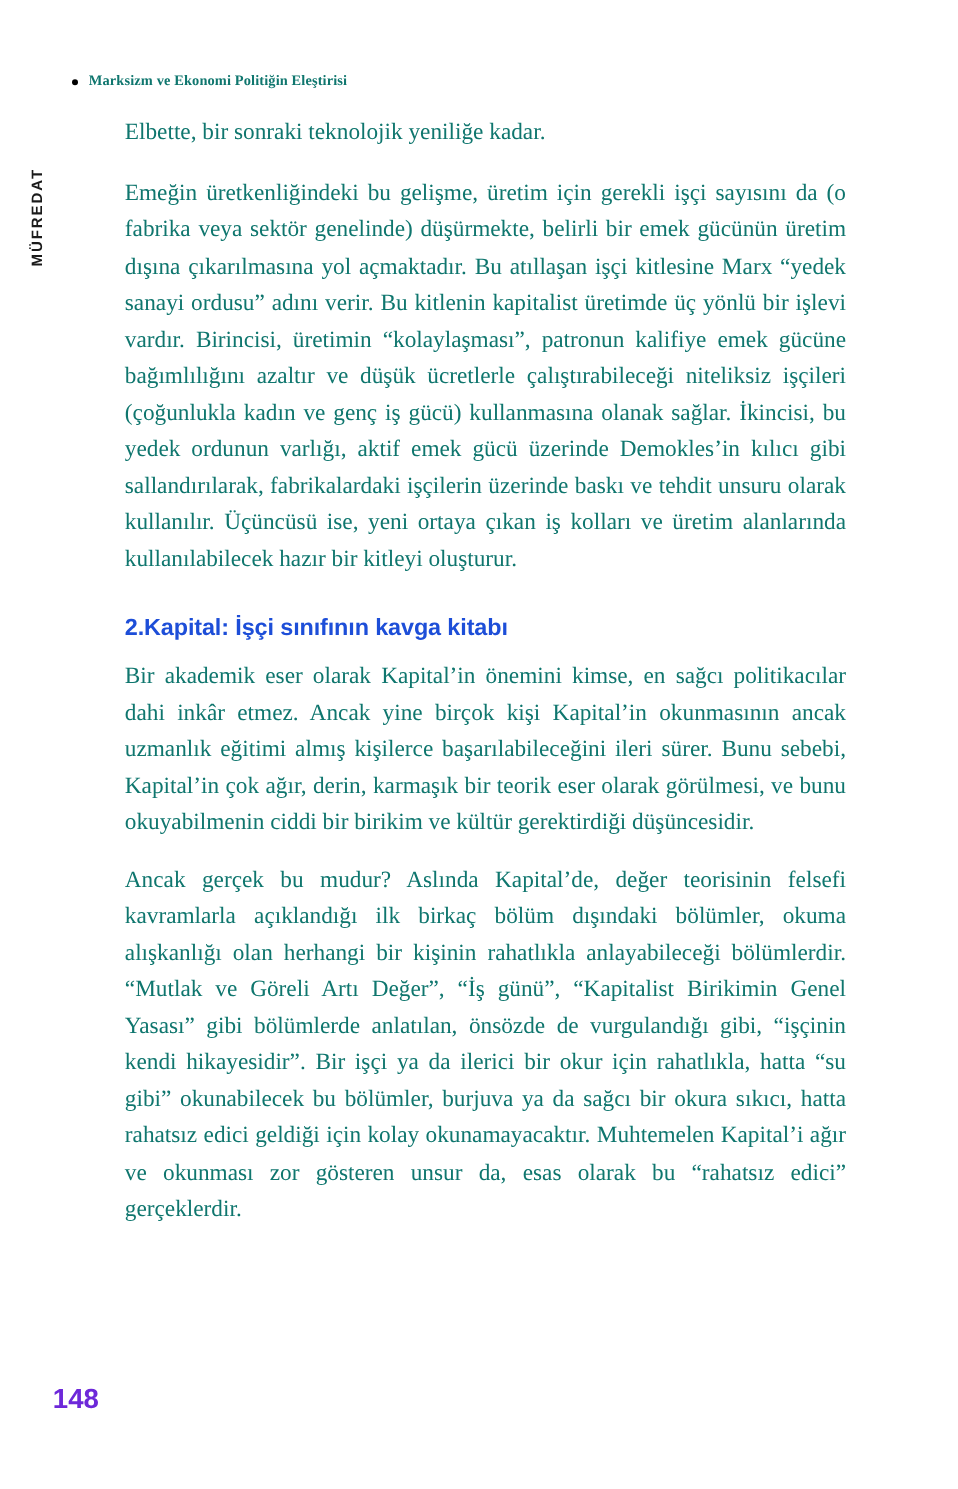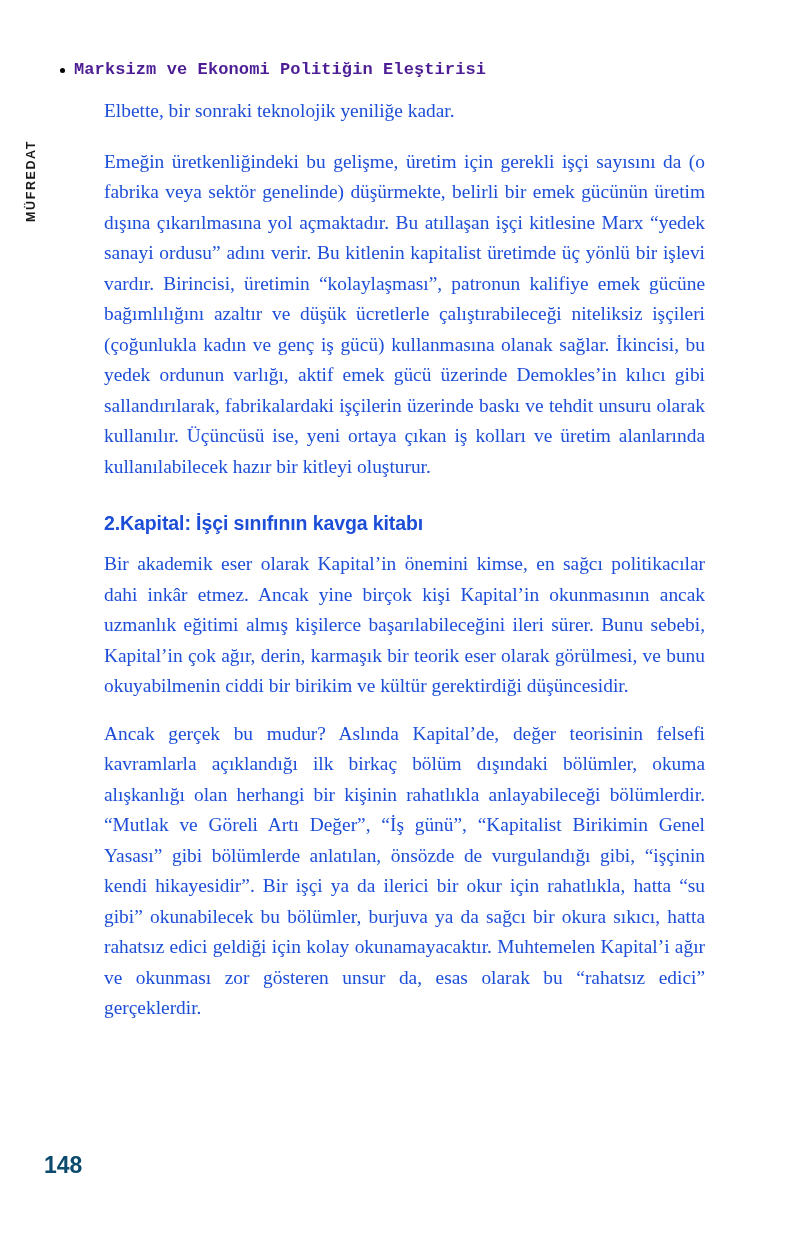--- a/index.html
+++ b/index.html
@@ -55,44 +55,44 @@
   .running-head .bullet {
     width: 5px;
     height: 5px;
     border-radius: 50%;
     background: #000;
     display: inline-block;
     flex: none;
     margin-top: 1px;
   }
   .running-head .rh-text {
-    font-family: Liberation Mono, monospace;
-    font-size: 17px;
+    font-family: Liberation Serif, serif;
+    font-size: 12px;
     font-weight: bold;
     letter-spacing: 0.1px;
-    color: #4c1d95;
+    color: #0f766e;
     white-space: nowrap;
   }
 
   
   .column {
     position: absolute;
     left: 104px;
     top: 96px;
     width: 601px;
   }
 
   p.body {
     margin: 0 0 17px 0;
     font-size: 19.4px;
     line-height: 30.5px;
     text-align: justify;
     text-justify: inter-word;
     hyphens: manual;
-    color: #1d4ed8;
+    color: #0f766e;
   }
   p.body.first {
     margin-bottom: 20px;
   }
   p.body.lead {
     margin-bottom: 5px;
   }
 
   h2.section {
     font-family: "Liberation Sans", sans-serif;
@@ -103,21 +103,21 @@
     letter-spacing: -0.1px;
   }
 
   .folio {
     position: absolute;
     left: 44px;
     top: 1152px;
     font-family: "Liberation Sans", sans-serif;
     font-size: 23px;
     font-weight: bold;
-    color: #0c4a6e;
+    color: #6d28d9;
   }
 </style>
 </head>
 <body>
 
 <div class="page">
 
   <div class="side-label">MÜFREDAT</div>
 
   <div class="running-head">

